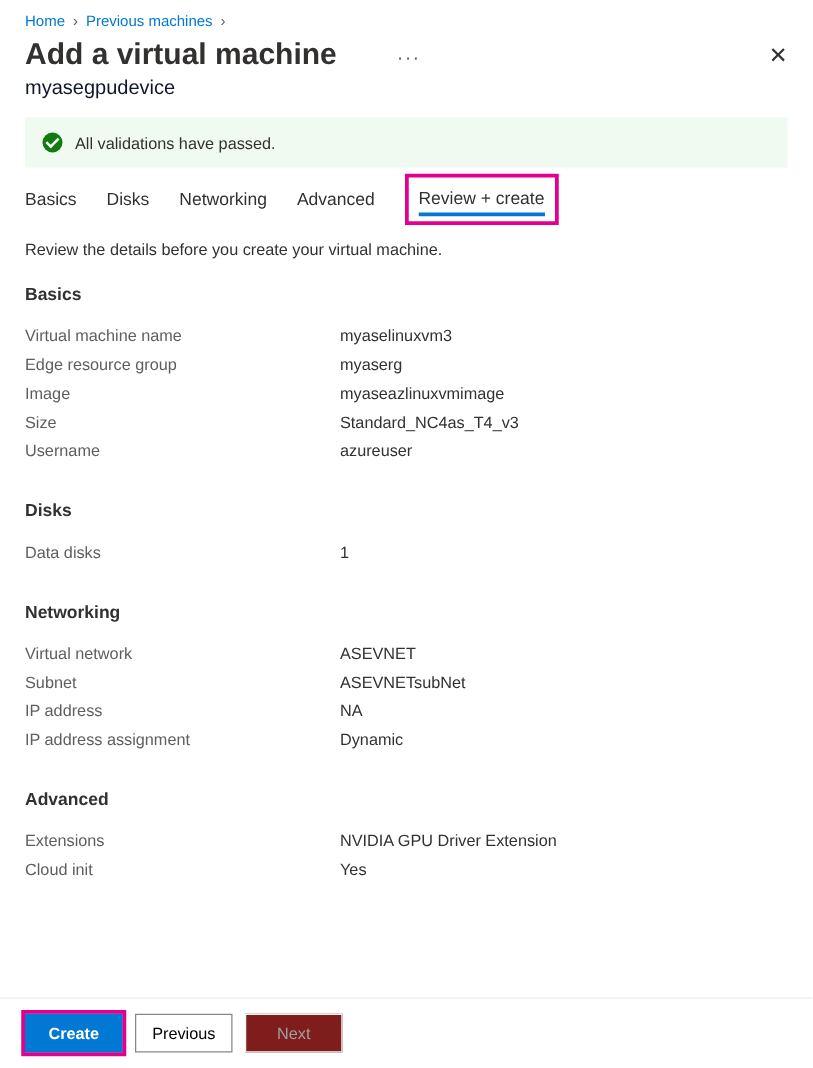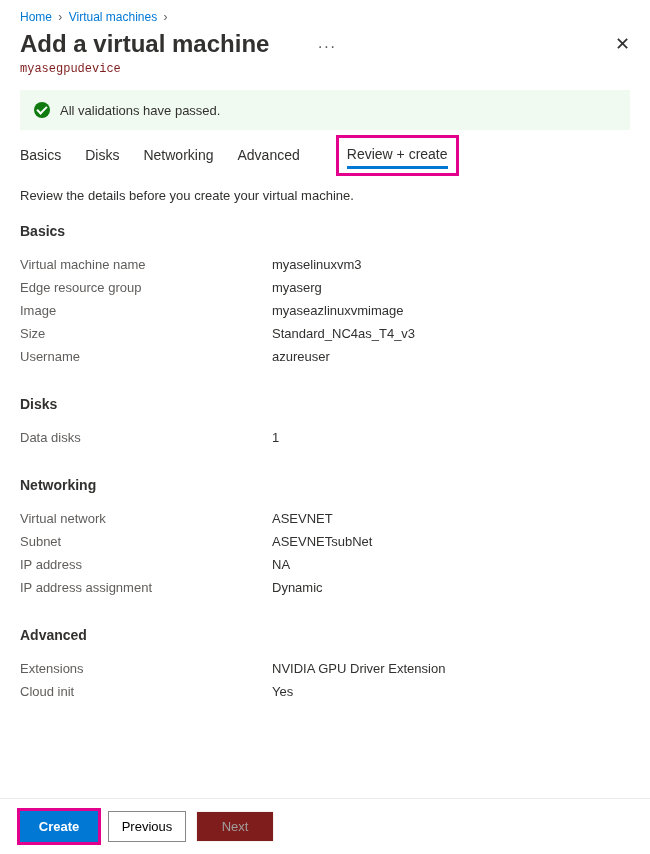--- a/index.html
+++ b/index.html
@@ -20,21 +20,21 @@
     .breadcrumb .sep { color: #605e5c; margin: 0 3px; }
     .header {
       padding: 0 20px 4px;
       display: flex;
       align-items: center;
       justify-content: space-between;
     }
     .header h1 { font-size: 24px; font-weight: 600; }
     .header .ellipsis { color: #605e5c; margin-left: 10px; font-size:16px; letter-spacing:1px;}
     .header .close { font-size: 18px; color: #323130; cursor: pointer; font-weight:300;}
-    .subtitle { padding: 0 20px 14px; font-size: 12px; color: #7f1d1d; font-family: Liberation Mono, monospace; }
+    .subtitle { padding: 0 20px 14px; font-size: 16px; color: #0f172a; }
     .validation {
       margin: 0 20px 9px;
       background: #f1faf1;
       padding: 12px 14px;
       display: flex;
       align-items: center;
       gap: 10px;
       font-size: 13px;
     }
     .check-icon {
@@ -48,21 +48,21 @@
     }
     .tabs {
       display: flex; gap: 24px; padding: 0 20px;
       font-size: 14px;
     }
     .tab { padding: 8px 0; cursor: pointer; color: #323130; }
     .tab.active { color: #323130; border-bottom: 3px solid #0078d4; font-weight:400;}
     .tab-highlight-box {
       border: 3px solid #e3008c;
       padding: 4px 8px;
-      margin: -4px 12px;
+      margin: -4px 0;
     }
     .desc { padding: 16px 20px 20px; font-size: 13px; }
     .section { padding: 0 20px 28px; }
     .section h3 { font-size: 14px; font-weight: 600; margin-bottom: 14px; }
     .row { display: flex; padding: 4px 0; font-size: 13px; }
     .row .label { width: 252px; color: #605e5c; }
     .row .value { color: #323130; }
     .footer {
       position: absolute; bottom: 0; left: 0; right: 0;
       border-top: 1px solid #edebe9;
@@ -78,21 +78,21 @@
     .btn-primary-highlight { outline: 3px solid #e3008c; outline-offset: 0px; }
     .btn-disabled { background: #7f1d1d; color: #a19f9d; border-color: #f3f2f1; cursor: default; }
     .title-wrap{display:flex;align-items:baseline;gap:38px;}
   </style>
 </head>
 <body>
 
 <div class="breadcrumb">
   <a>Home</a>
   <span class="sep">›</span>
-  <a>Virtual machines</a>
+  <a>Previous machines</a>
   <span class="sep">›</span>
 </div>
 
 <div class="header">
   <div class="title-wrap">
     <h1>Add a virtual machine</h1>
     <span class="ellipsis">···</span>
   </div>
   <span class="close">✕</span>
 </div>

